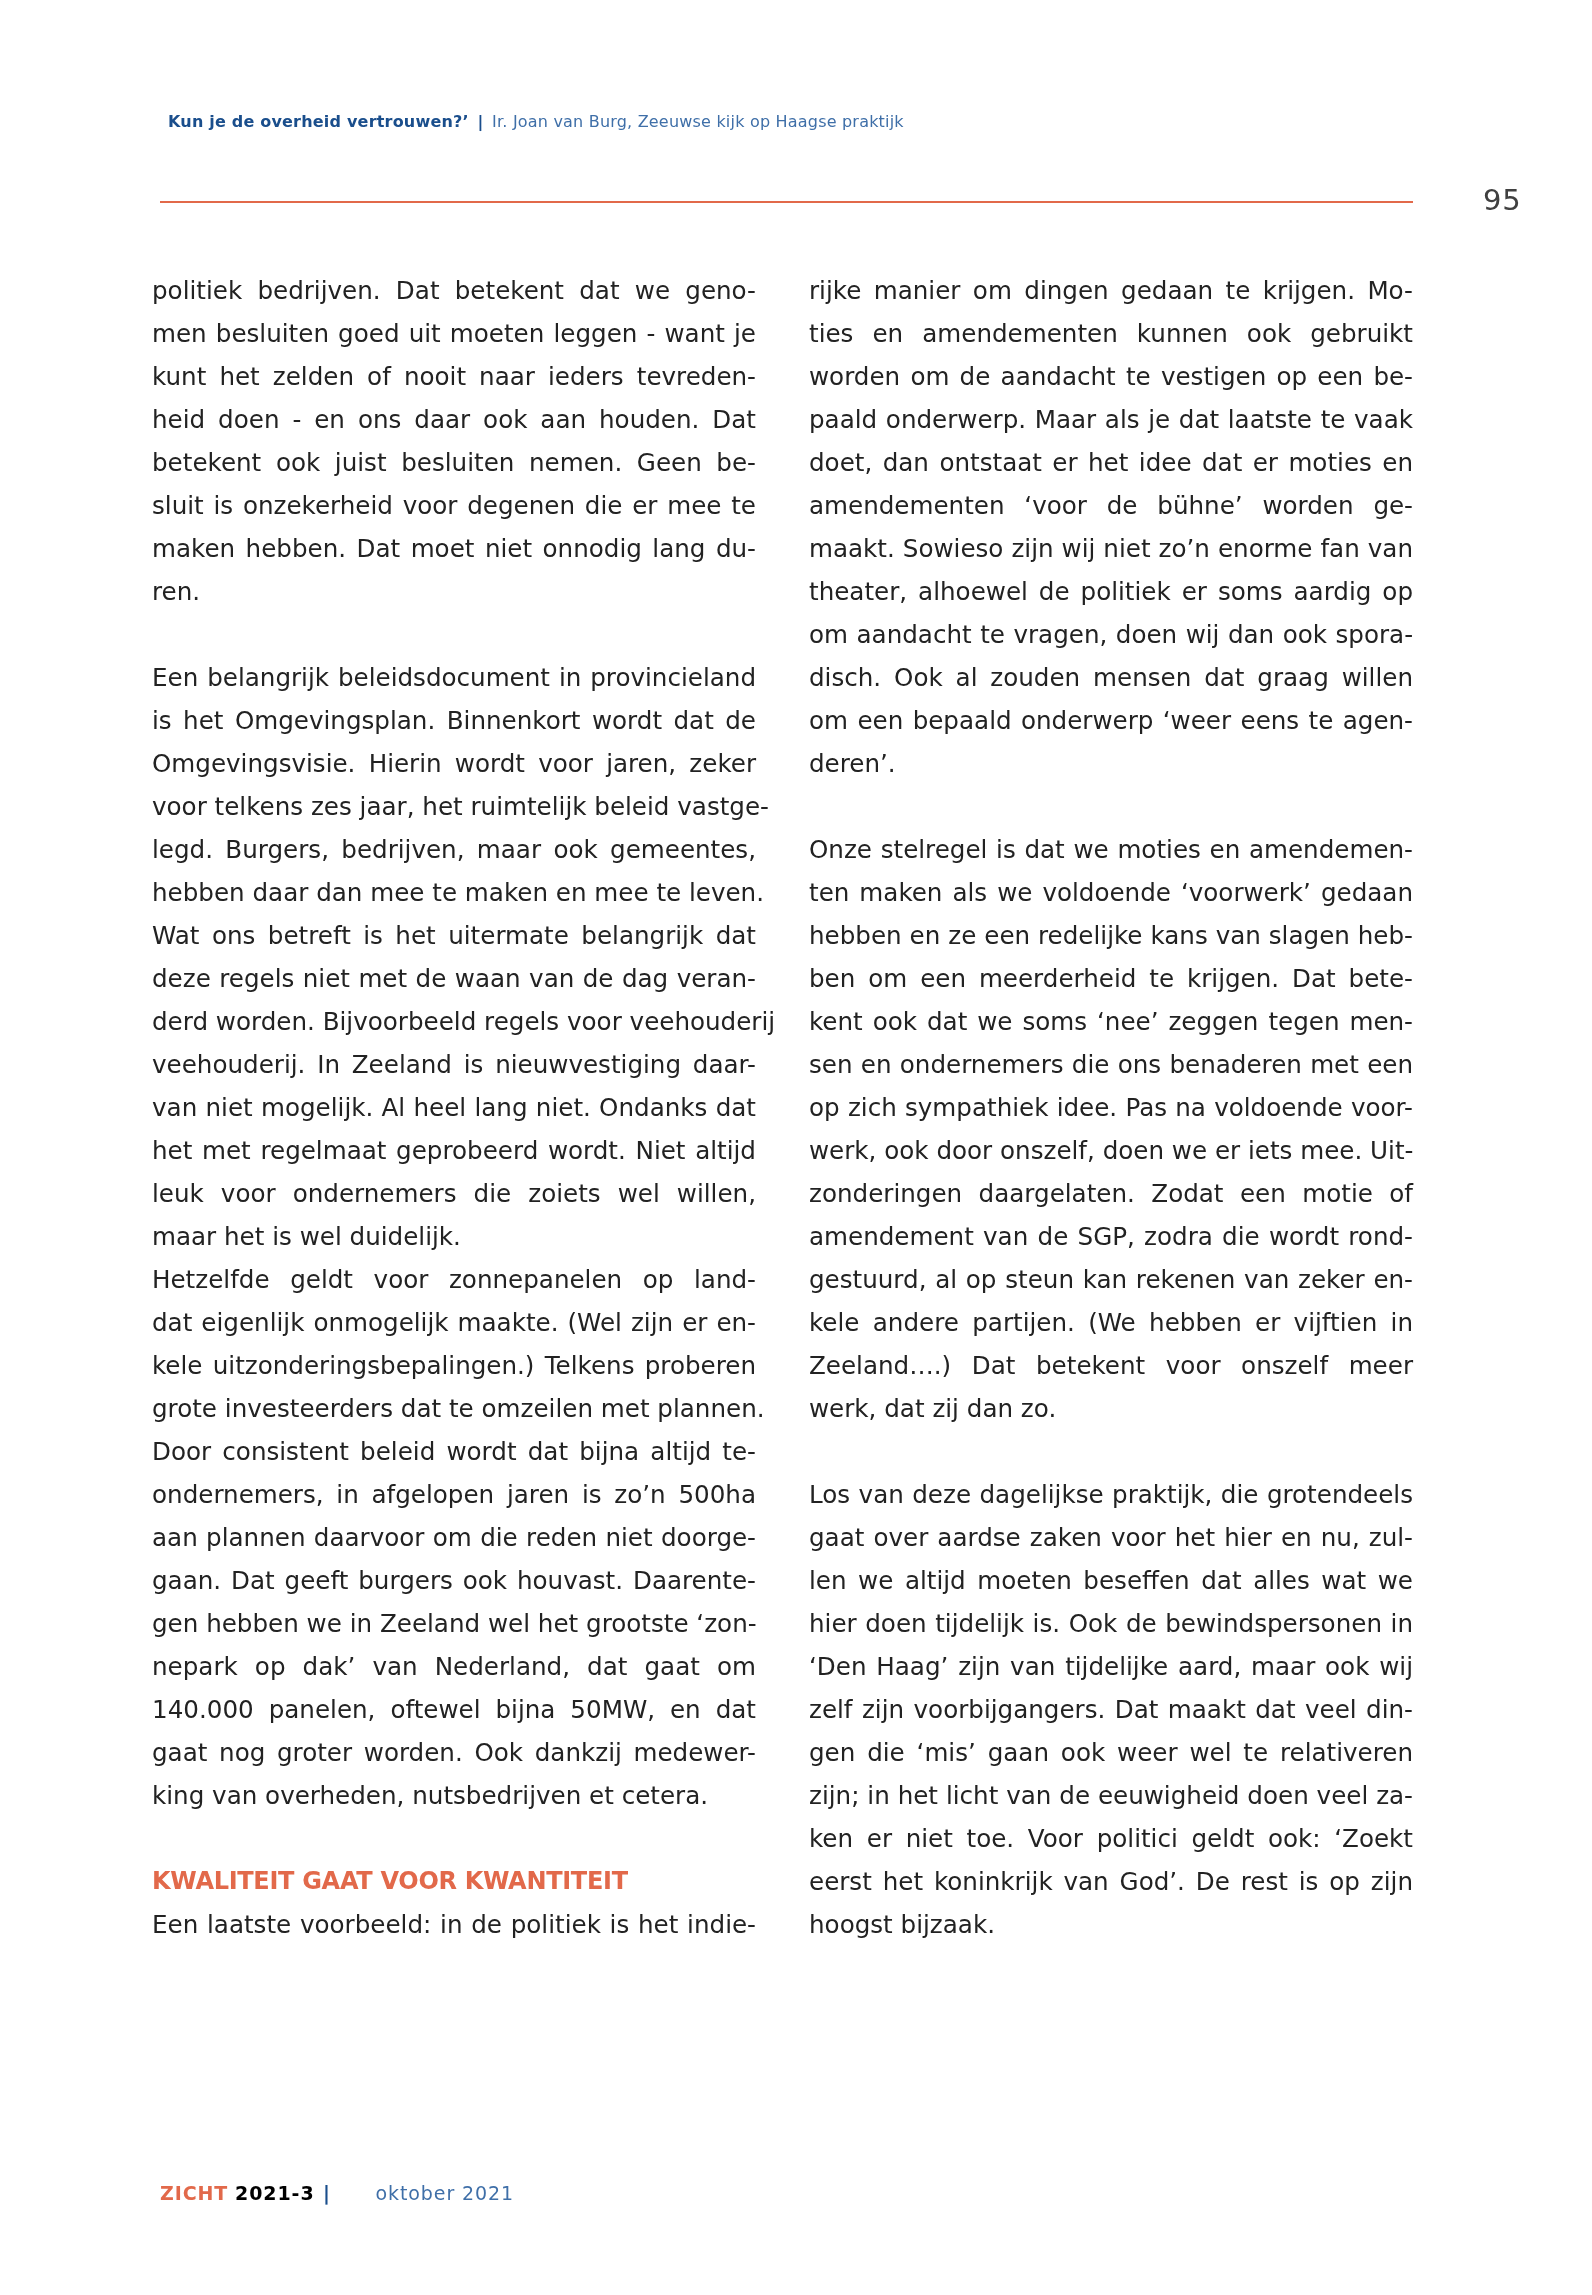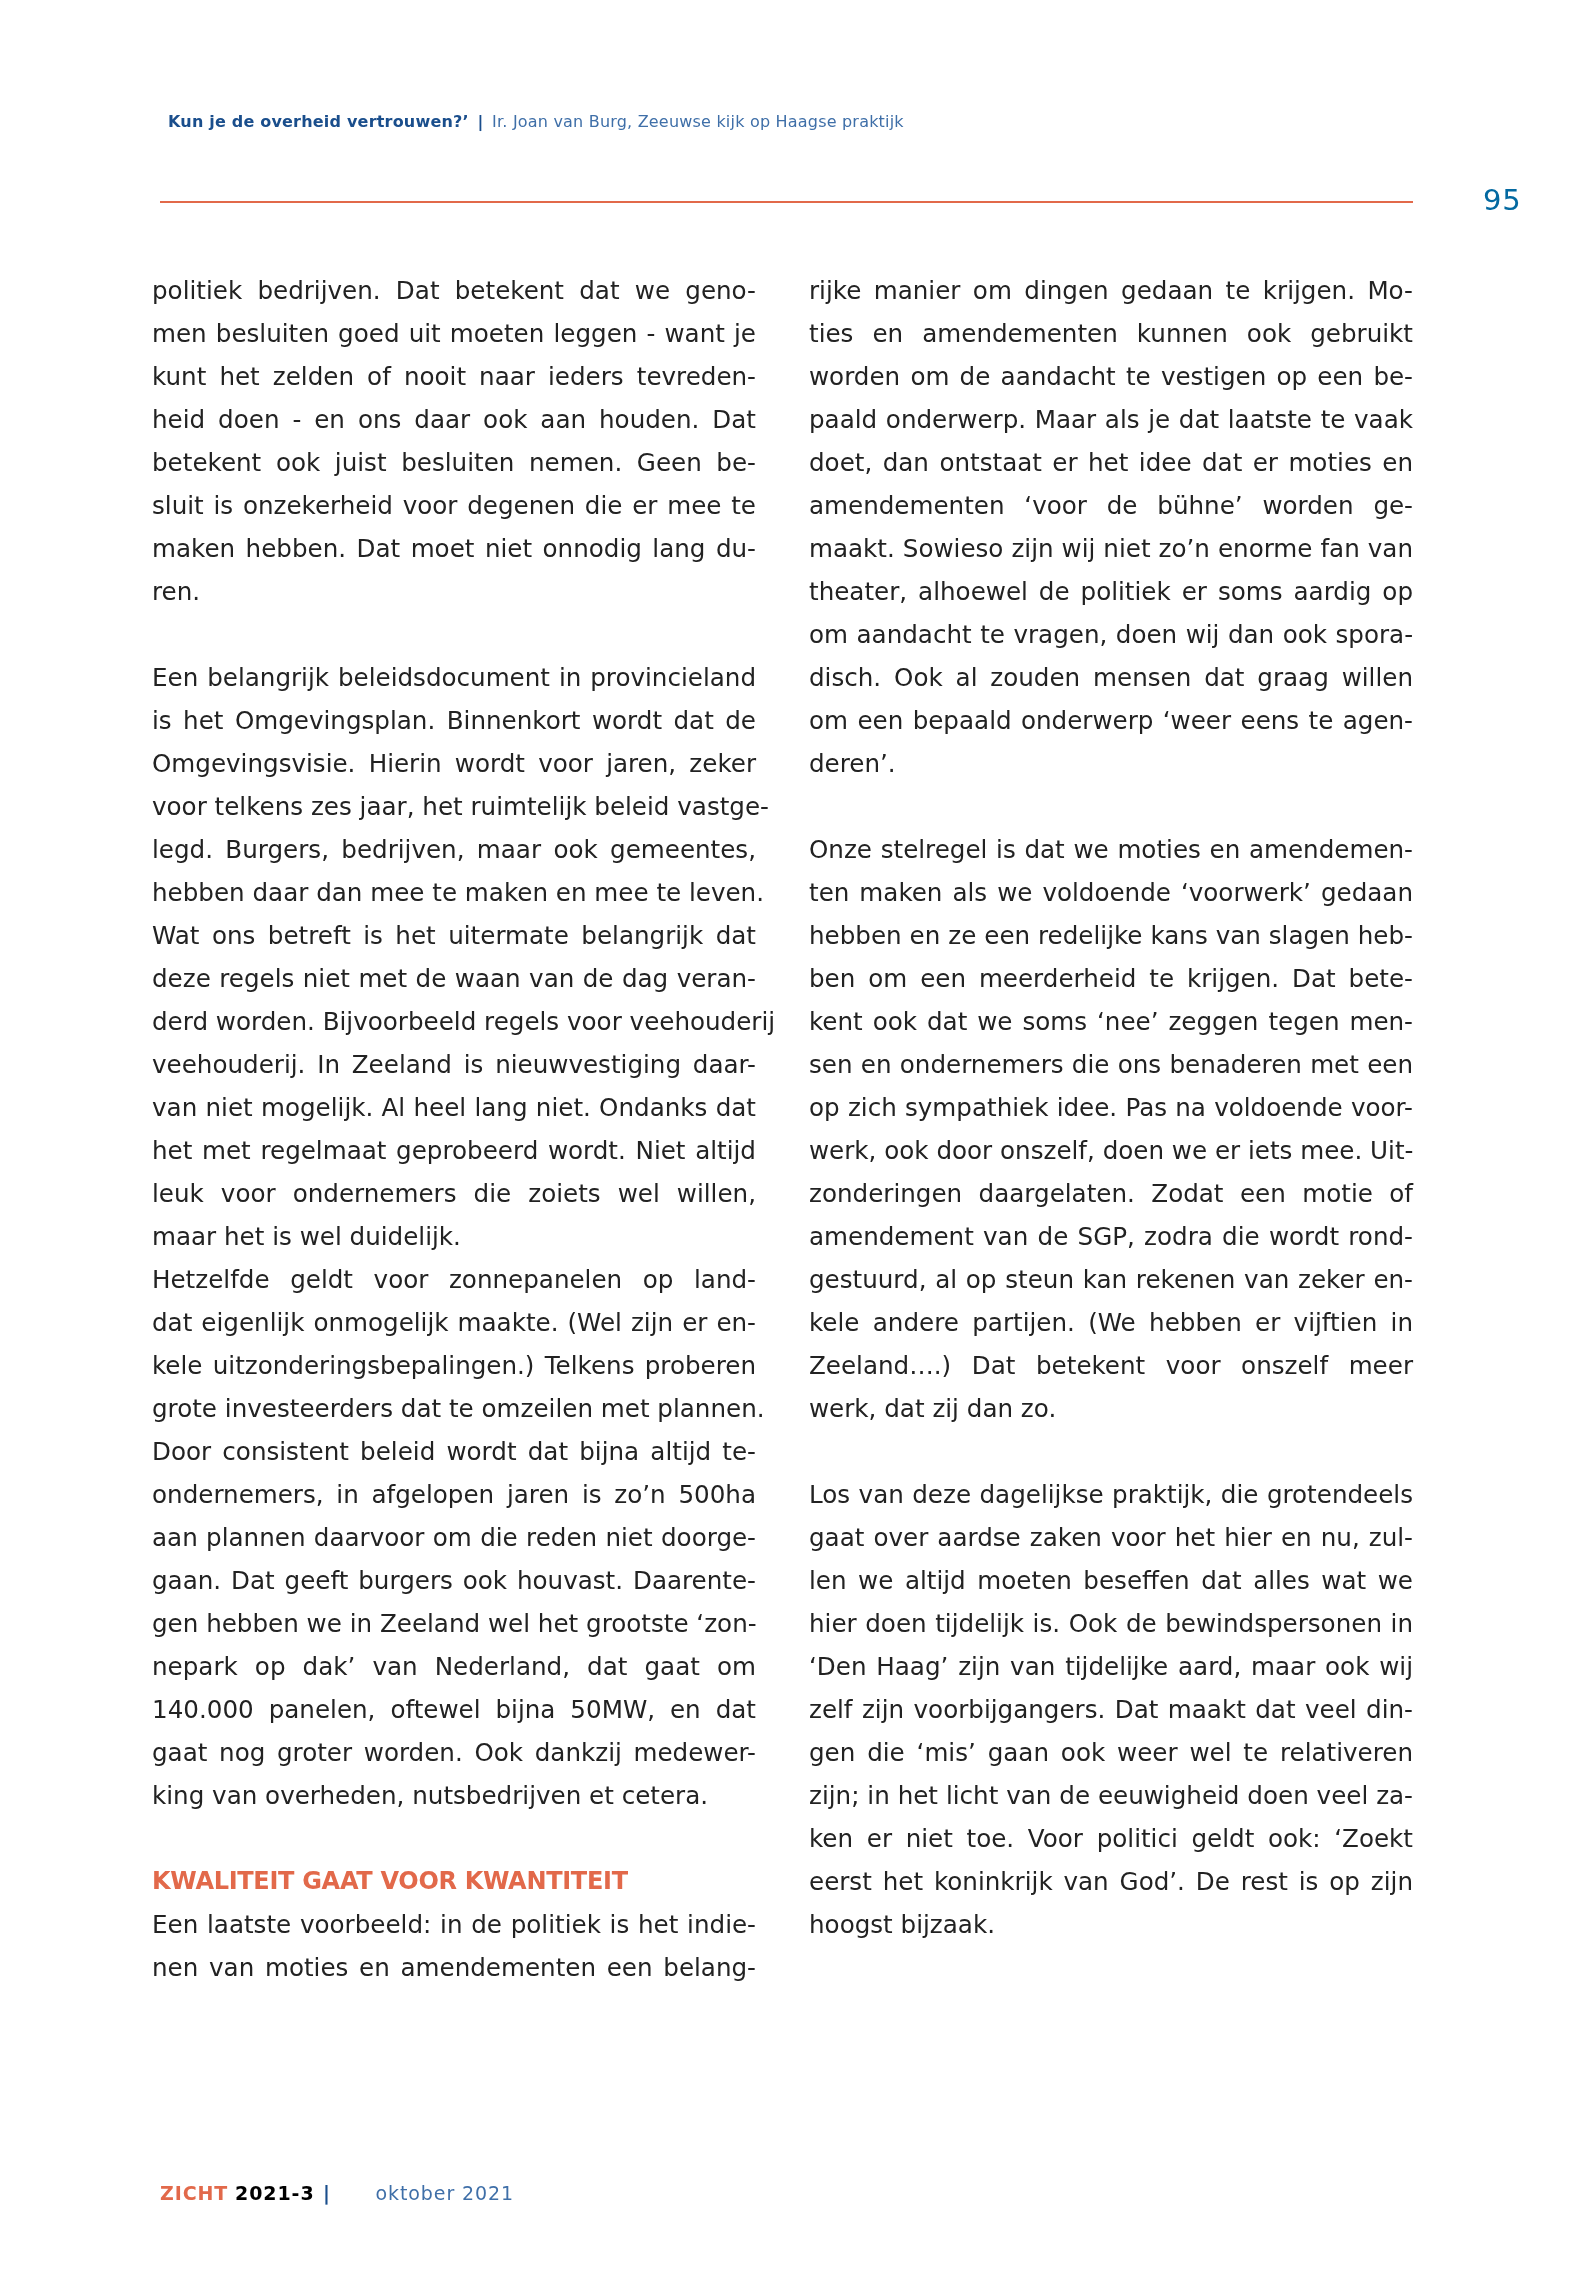--- a/index.html
+++ b/index.html
@@ -2,21 +2,21 @@
 <html style="font-size:14px"><head>
 <meta charset="utf-8">
 <style>
   html, body { margin: 0; padding: 0; background: #ffffff; }
   body { width: 1592px; height: 2295px; position: relative; overflow: hidden; font-family: "DejaVu Sans", sans-serif; }
   .header { position: absolute; left: 168px; top: 112px; font-size: 16px; white-space: nowrap; letter-spacing: 0.2px; }
   .header .title { color: #1a4e8c; font-weight: bold; }
   .header .sep { color: #1a4e8c; font-weight: bold; margin: 0 8.6px; }
   .header .sub { color: #3f6fa8; font-weight: normal; }
   .rule { position: absolute; left: 160px; top: 201px; width: 1253px; height: 1.7px; background: #e2694a; }
-  .pagenum { position: absolute; left: 1483px; top: 183px; font-size: 29px; color: #0369a1; font-family: "DejaVu Sans", sans-serif; letter-spacing: 0.9px; }
+  .pagenum { position: absolute; left: 1483px; top: 183px; font-size: 29px; color: #404040; font-family: "DejaVu Sans", sans-serif; letter-spacing: 0.9px; }
   .col { position: absolute; top: 269px; width: 604px; font-size: 24.6px; line-height: 43px; color: #222; }
   .col.left { left: 152px; }
   .col.right { left: 809px; }
   .line { display: block; height: 43px; white-space: nowrap; text-align: justify; text-align-last: justify; }
   .line.last { text-align-last: left; }
   .gap { display: block; height: 43px; }
   .heading { display: block; height: 43px; color: #e2694a; font-weight: bold; font-size: 24px; white-space: nowrap; letter-spacing: -0.3px; }
   .footer { position: absolute; left: 160px; top: 2182px; font-size: 19px; white-space: nowrap; letter-spacing: 0.9px; }
   .footer .brand { color: #e2694a; font-weight: bold; }
   .footer .issue { color: #000000; font-weight: bold; }
@@ -72,21 +72,20 @@
       <span class="line">gen hebben we in Zeeland wel het grootste ‘zon-</span>
       <span class="line">nepark op dak’ van Nederland, dat gaat om</span>
       <span class="line">140.000 panelen, oftewel bijna 50MW, en dat</span>
       <span class="line">gaat nog groter worden. Ook dankzij medewer-</span>
       <span class="line last">king van overheden, nutsbedrijven et cetera.</span>
     </div>
   <span class="gap"></span>
   <span class="heading">KWALITEIT GAAT VOOR KWANTITEIT</span>
   <div>
       <span class="line">Een laatste voorbeeld: in de politiek is het indie-</span>
-      <span class="line">nen van moties en amendementen een belang-</span>
     </div>
 </div>
 
 <div class="col right">
   <div>
       <span class="line">rijke manier om dingen gedaan te krijgen. Mo-</span>
       <span class="line">ties en amendementen kunnen ook gebruikt</span>
       <span class="line">worden om de aandacht te vestigen op een be-</span>
       <span class="line">paald onderwerp. Maar als je dat laatste te vaak</span>
       <span class="line">doet, dan ontstaat er het idee dat er moties en</span>

